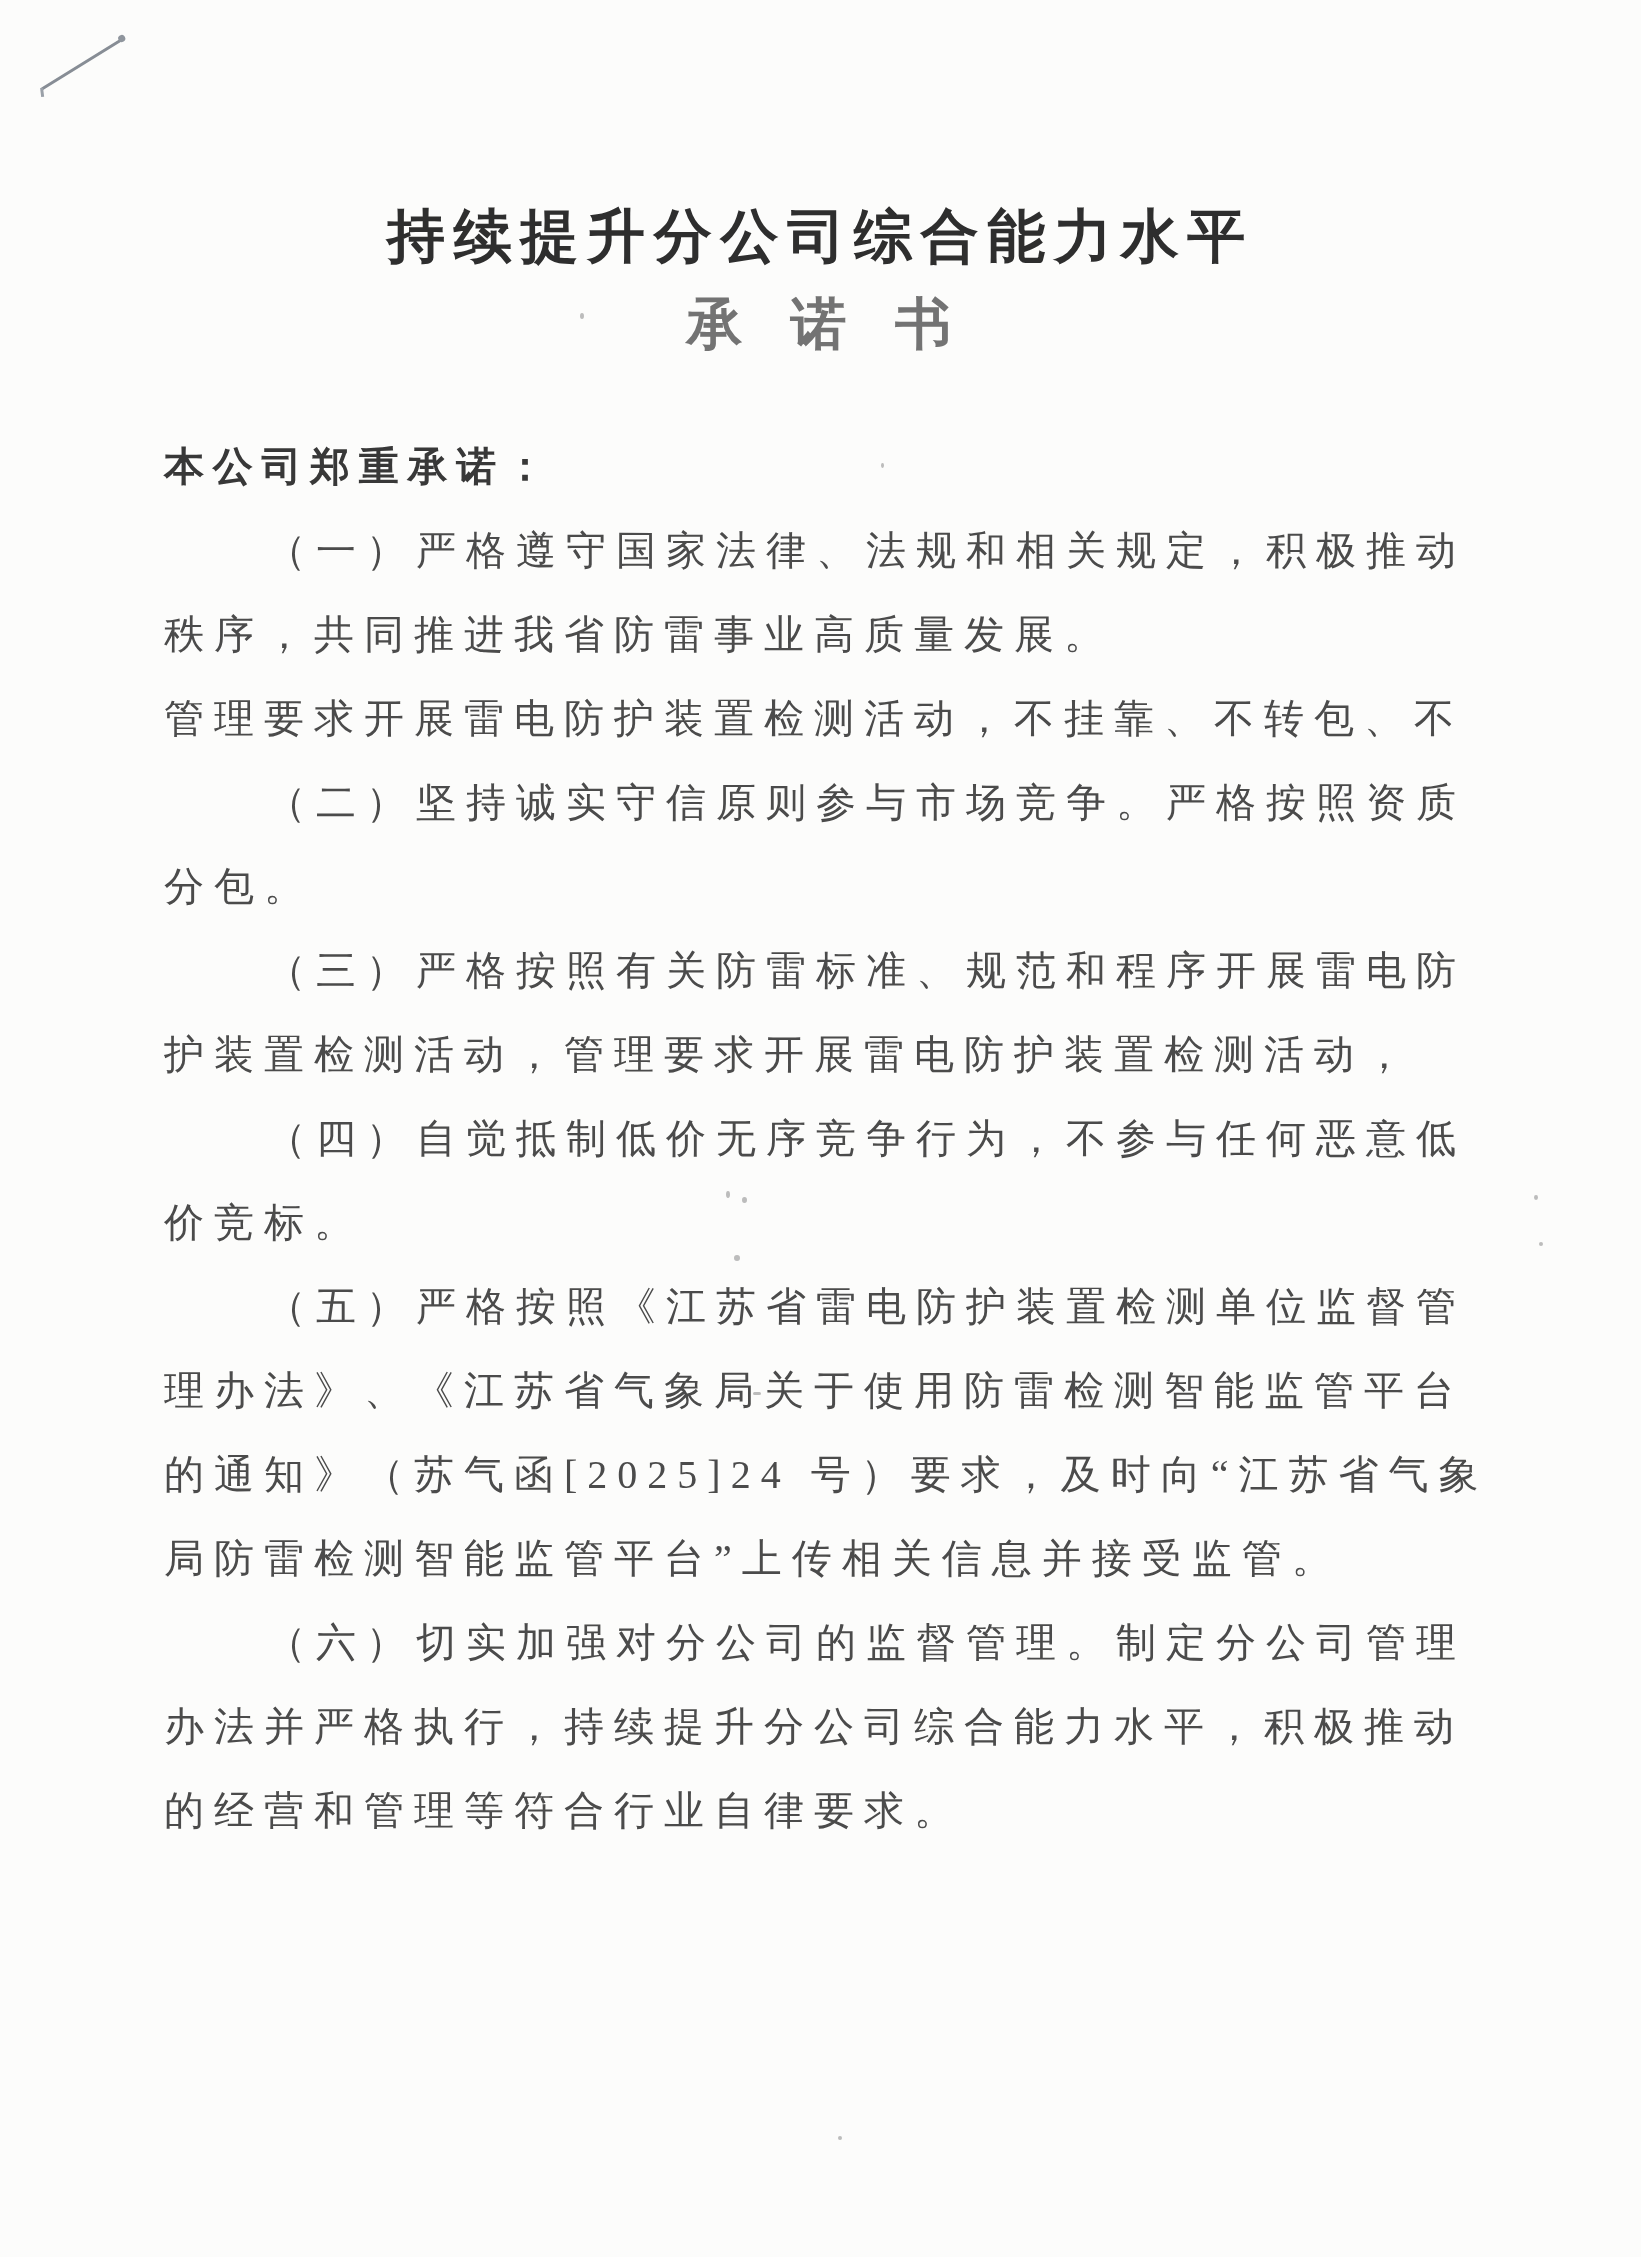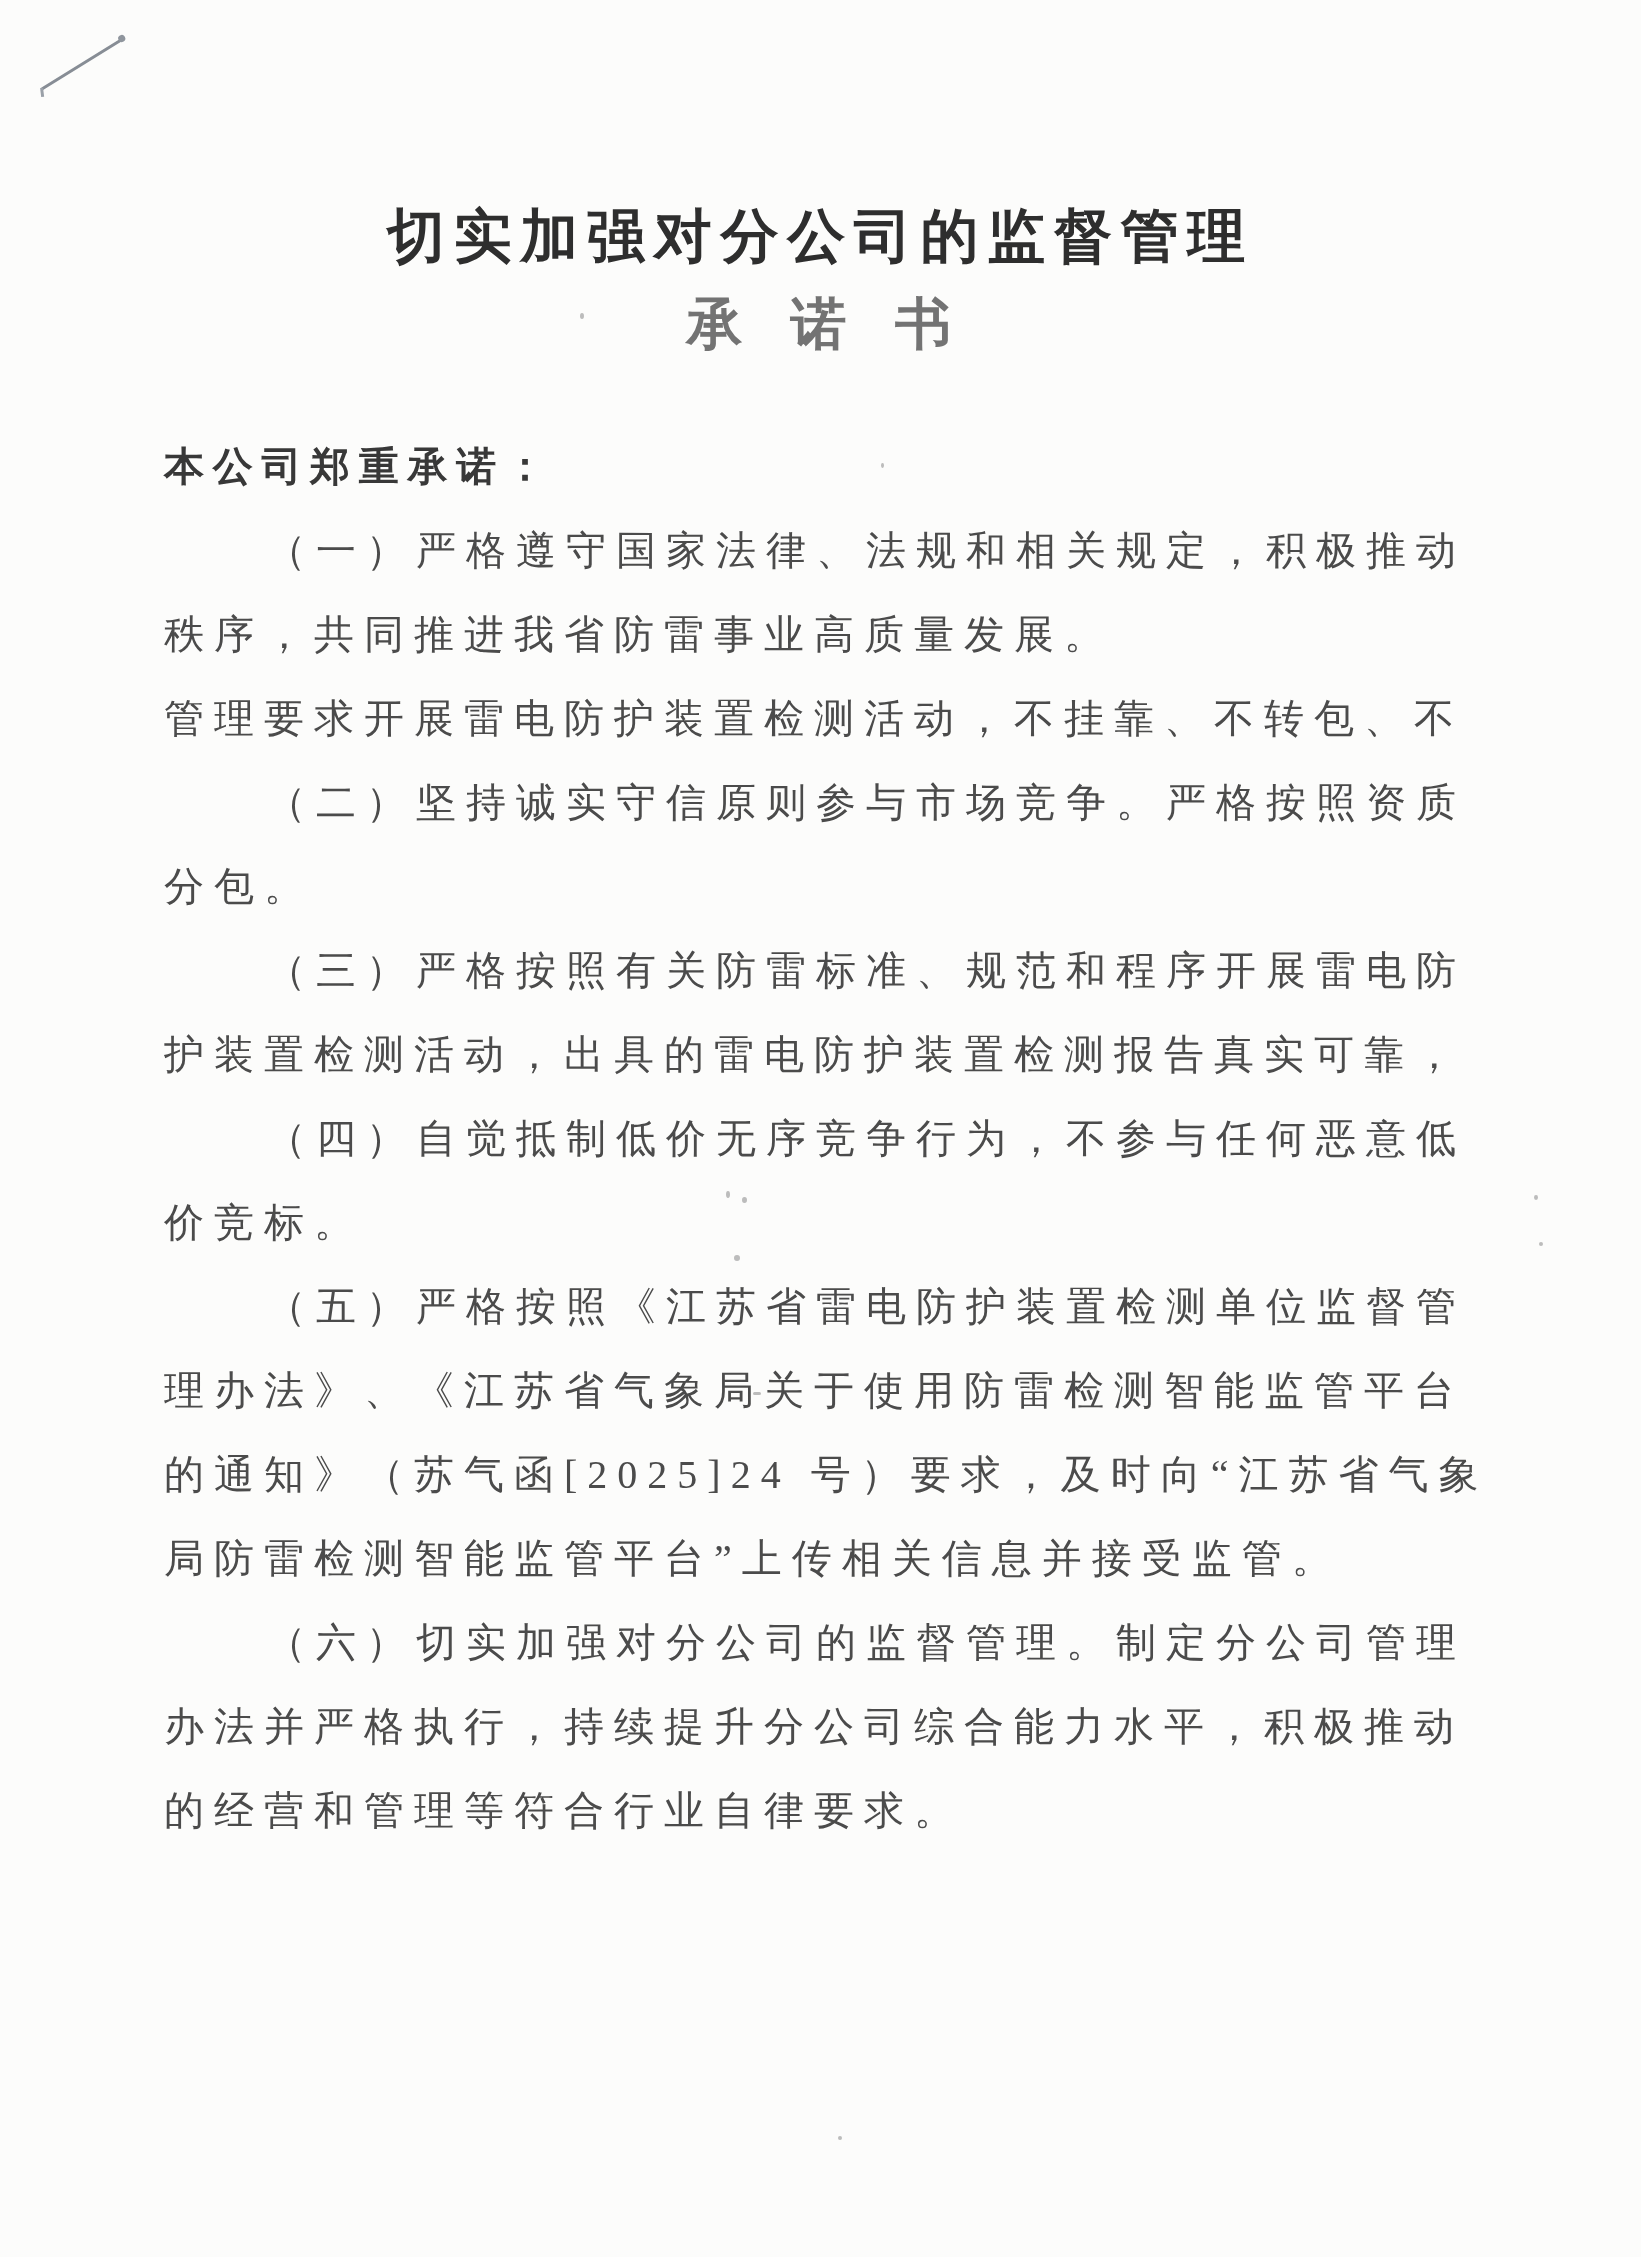--- a/index.html
+++ b/index.html
@@ -93,35 +93,35 @@
     opacity: 0.65;
   }
 </style>
 </head>
 <body>
 
 <div class="page">
 
   <div class="pen-mark"></div>
 
-  <h1 class="title-1">切实加强对分公司的监督管理</h1>
+  <h1 class="title-1">持续提升分公司综合能力水平</h1>
   <h2 class="title-2">承 诺 书</h2>
 
   <div class="body-text">
     <div class="bodyline intro">本公司郑重承诺：</div>
 
     <div class="bodyline first">（一）严格遵守国家法律、法规和相关规定，积极推动</div>
     <div class="bodyline">秩序，共同推进我省防雷事业高质量发展。</div>
 
     <div class="bodyline">管理要求开展雷电防护装置检测活动，不挂靠、不转包、不</div>
     <div class="bodyline first">（二）坚持诚实守信原则参与市场竞争。严格按照资质</div>
     <div class="bodyline">分包。</div>
 
     <div class="bodyline first">（三）严格按照有关防雷标准、规范和程序开展雷电防</div>
-    <div class="bodyline">护装置检测活动，出具的雷电防护装置检测报告真实可靠，</div>
+    <div class="bodyline">护装置检测活动，管理要求开展雷电防护装置检测活动，</div>
 
     <div class="bodyline first">（四）自觉抵制低价无序竞争行为，不参与任何恶意低</div>
     <div class="bodyline">价竞标。</div>
 
     <div class="bodyline first">（五）严格按照《江苏省雷电防护装置检测单位监督管</div>
     <div class="bodyline">理办法》、《江苏省气象局关于使用防雷检测智能监管平台</div>
     <div class="bodyline">的通知》（苏气函[2025]24 号）要求，及时向“江苏省气象</div>
     <div class="bodyline">局防雷检测智能监管平台”上传相关信息并接受监管。</div>
 
     <div class="bodyline first">（六）切实加强对分公司的监督管理。制定分公司管理</div>

